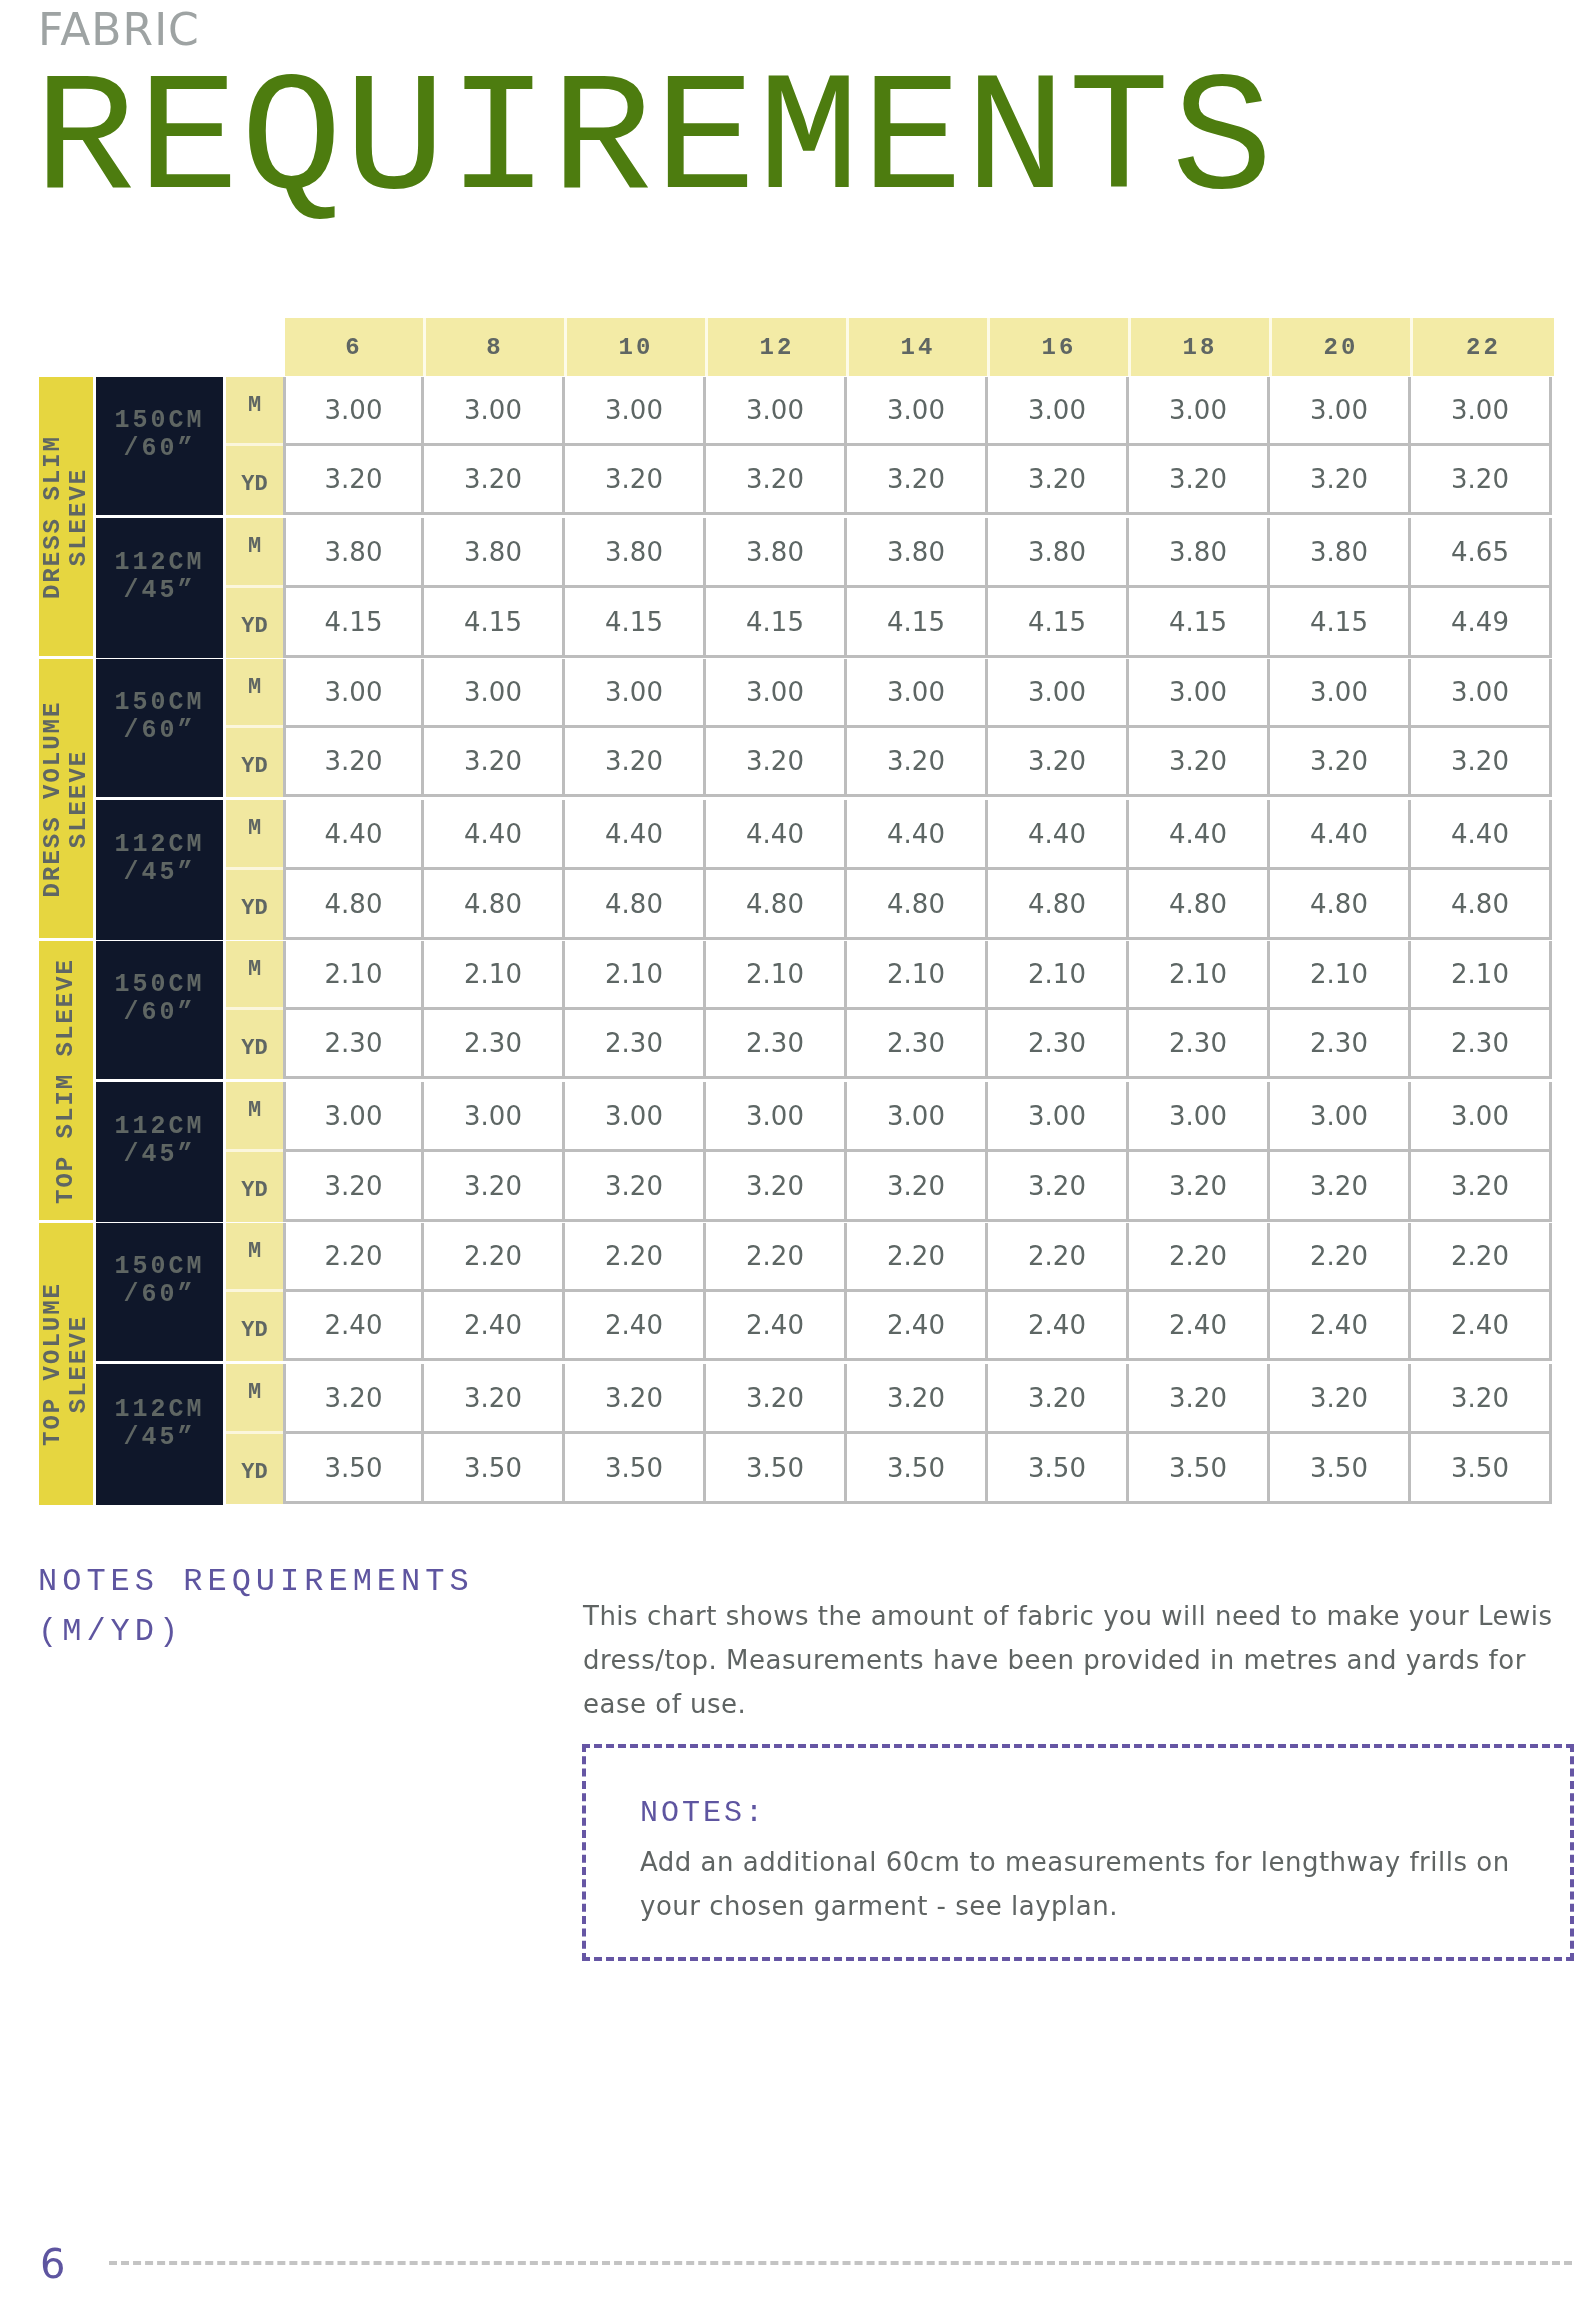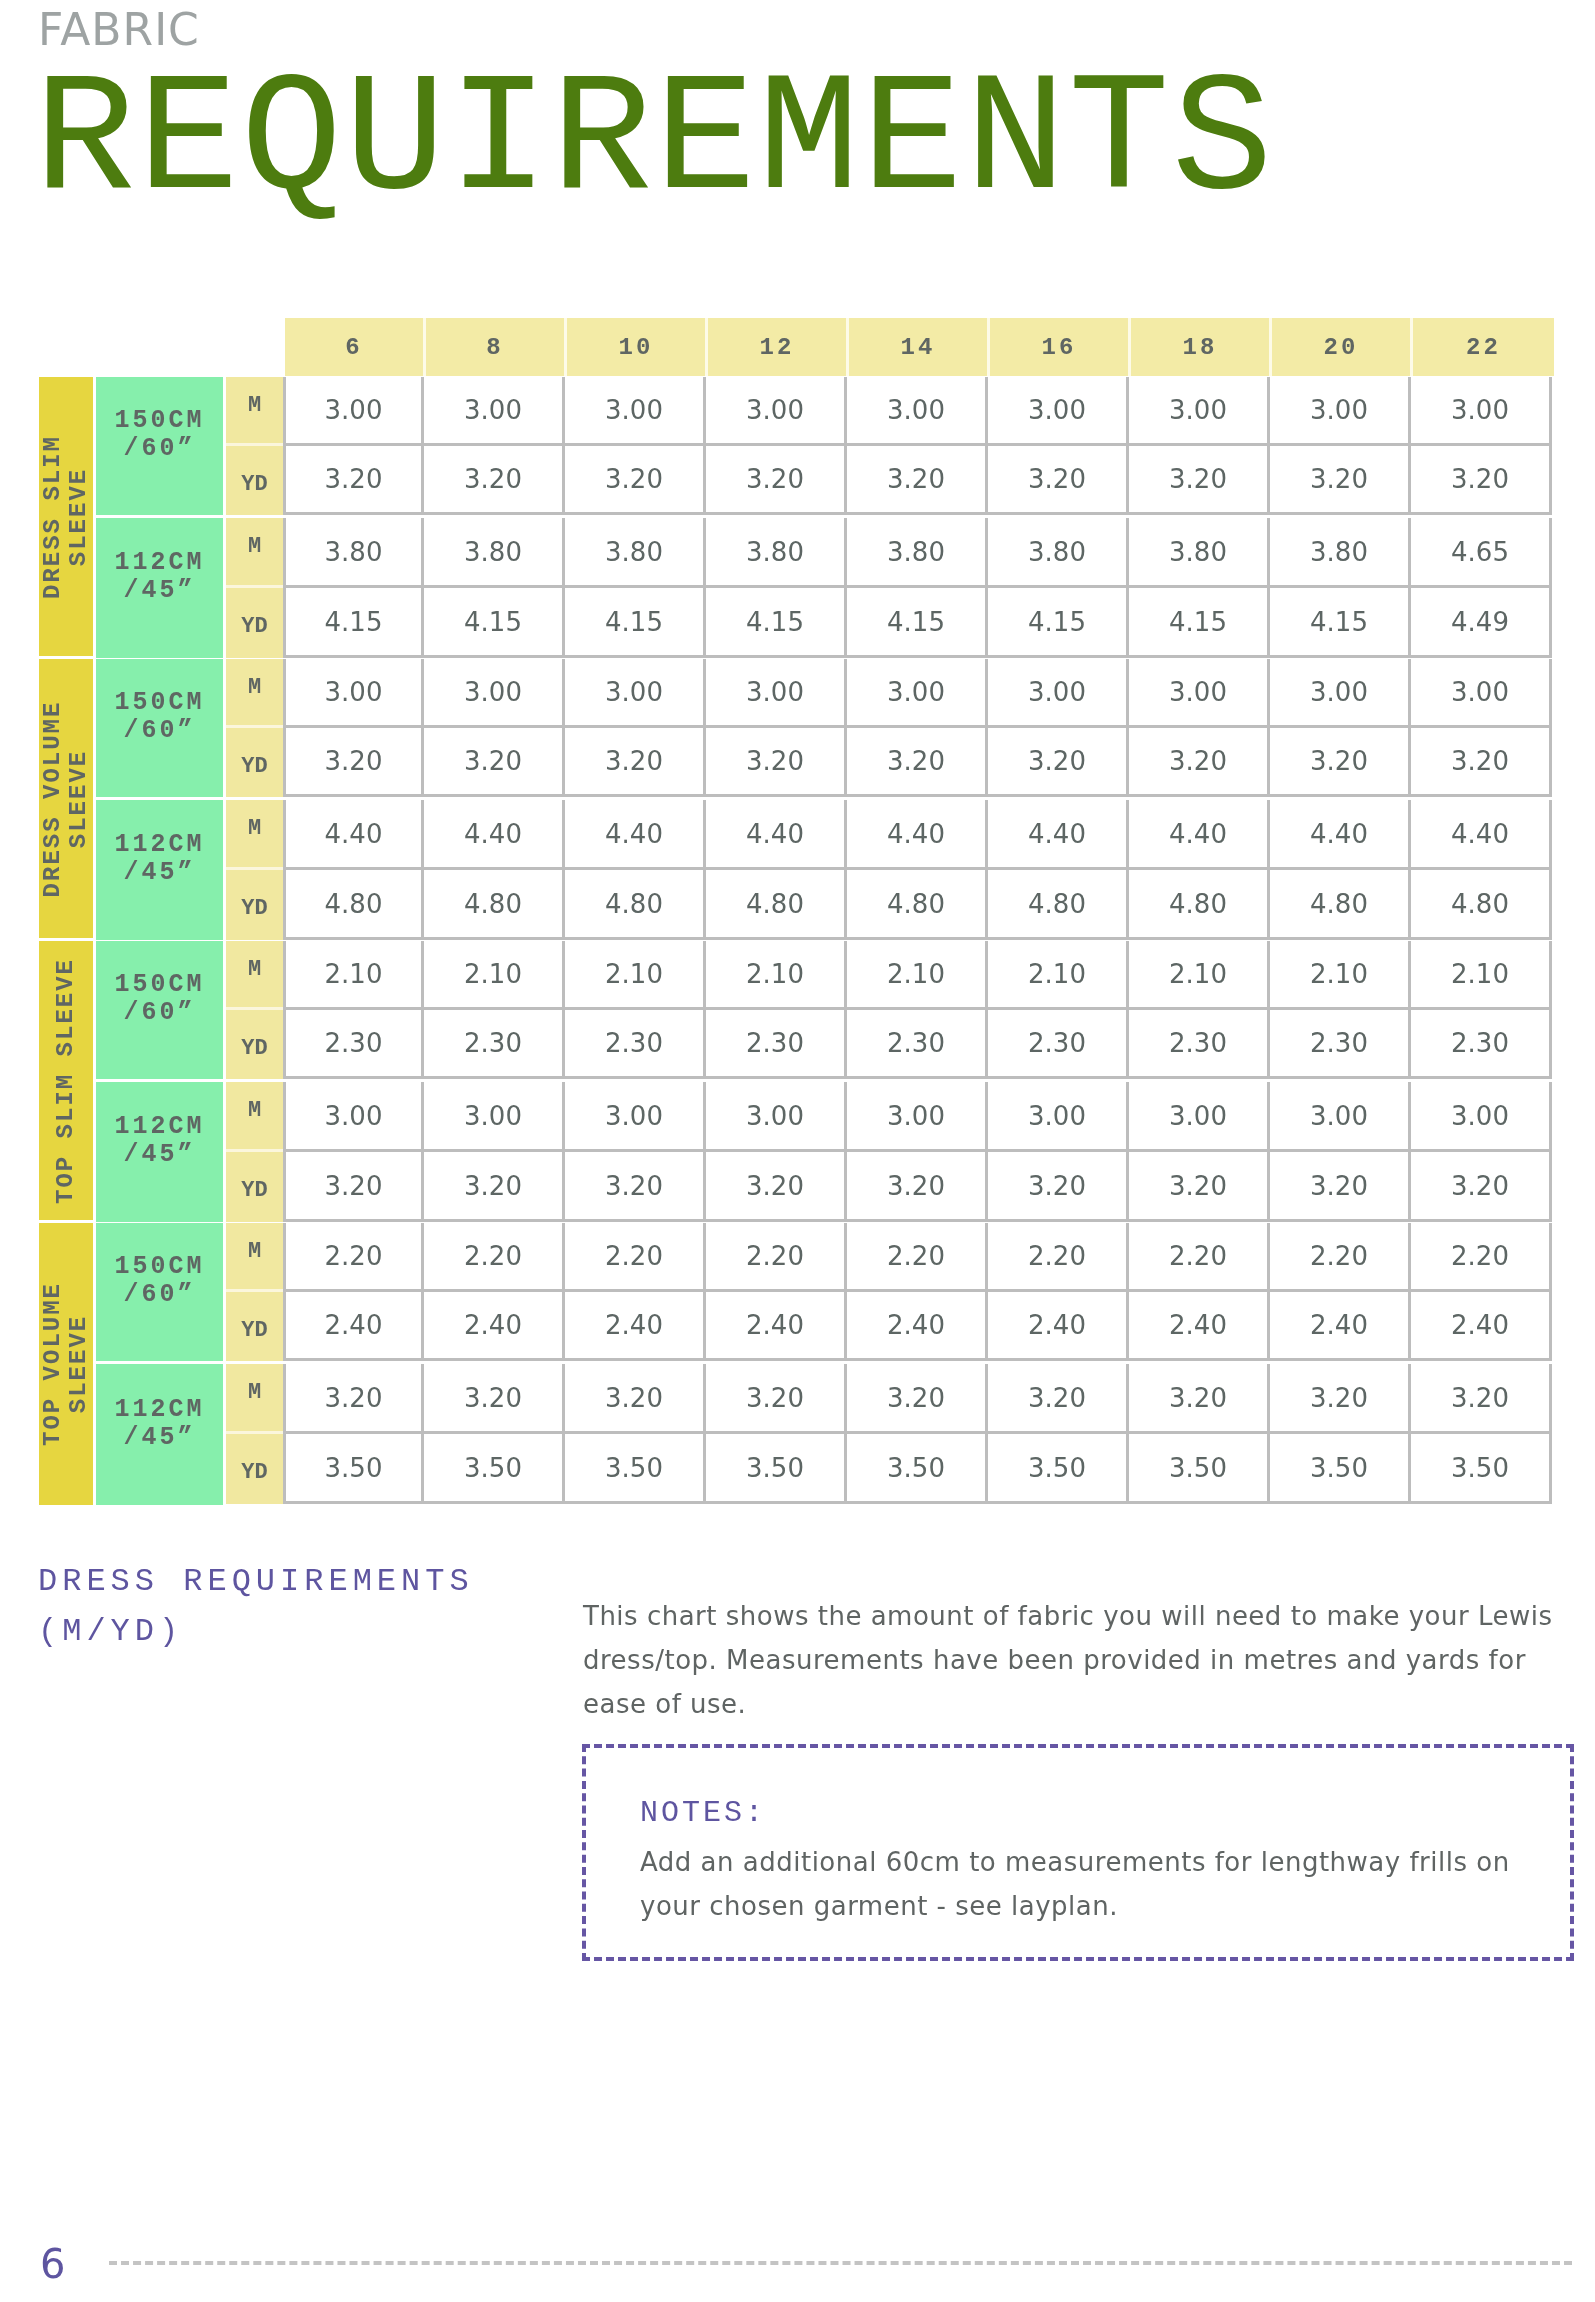--- a/index.html
+++ b/index.html
@@ -13,21 +13,21 @@
   .hdr-cell:last-child { border-right:none; }
 
   .body { position:absolute; left:0; top:59px; width:1514px; }
   .group { display:flex; height:282px; border-bottom:3px solid #ffffff; box-sizing:border-box; }
   .group:last-child { border-bottom:none; }
   .glabel { width:57px; background:#e6d640; border-right:3px solid #fff; box-sizing:border-box; position:relative; }
   .glabel-text { position:absolute; left:50%; top:50%; transform:translate(-50%,-50%) rotate(-90deg); white-space:pre; text-align:center; font-family:"Liberation Mono", monospace; font-weight:bold; font-size:24px; line-height:26px; color:#5f6663; letter-spacing:2px; }
   .widths { display:flex; flex-direction:column; }
   .wgroup { display:flex; height:141px; border-bottom:3px solid #fff; box-sizing:border-box; }
   .wgroup:last-child { border-bottom:none; }
-  .wlabel { width:130px; background:#86efac; border-right:3px solid #fff; box-sizing:border-box; display:flex; flex-direction:column; align-items:center; justify-content:center; font-family:"Liberation Mono", monospace; font-weight:bold; font-size:25px; line-height:28px; color:#5f6663; letter-spacing:3px; padding-bottom:22px; }
+  .wlabel { width:130px; background:#0f172a; border-right:3px solid #fff; box-sizing:border-box; display:flex; flex-direction:column; align-items:center; justify-content:center; font-family:"Liberation Mono", monospace; font-weight:bold; font-size:25px; line-height:28px; color:#5f6663; letter-spacing:3px; padding-bottom:22px; }
   .rows { display:flex; flex-direction:column; }
   .row { display:flex; height:70px; }
   .unit { width:57px; background:#f1e8a0; border-bottom:3px solid #fbf6dc; box-sizing:border-box; display:flex; align-items:flex-start; justify-content:center; padding-top:16px; font-family:"Liberation Mono", monospace; font-weight:bold; font-size:22px; color:#5f6663; }
   .row:nth-child(2) .unit { padding-top:26px; border-bottom:none;text-align:center; }
   .cell { width:141px; border-right:3px solid #bdbdbd; border-bottom:3px solid #bdbdbd; box-sizing:border-box; display:flex; align-items:center; justify-content:center; font-family:"DejaVu Sans", sans-serif; font-size:26px; color:#5d6664; background:#fff; }
   .cell.first { border-left:3px solid #bdbdbd; }
 
   .subhead { position:absolute; left:38px; top:1557px; font-family:"Liberation Mono", monospace; font-size:32px; line-height:50px; color:#5e55a0; letter-spacing:5px; }
   .para { position:absolute; left:583px; top:1554px; width:995px; font-family:"DejaVu Sans", sans-serif; font-size:26px; line-height:44px; color:#5f6463; letter-spacing:0.5px;margin-top:40px; }
   .notes { position:absolute; left:582px; top:1744px; width:992px; height:217px; border:4px dashed #6656a4; box-sizing:border-box; }
@@ -341,21 +341,21 @@
                   <div class="cell">3.50</div>
                 </div>
               </div>
             </div>
           </div>
         </div>
       </div>
   </div>
 
   <div class="subhead">
-    <div>DRESS REQUIREMENTS</div>
+    <div>NOTES REQUIREMENTS</div>
     <div>(M/YD)</div>
   </div>
   <div class="para">This chart shows the amount of fabric you will need to make your Lewis dress/top. Measurements have been provided in metres and yards for ease of use.</div>
 
   <div class="notes">
     <div class="notes-title">NOTES:</div>
     <div class="notes-body">Add an additional 60cm to measurements for lengthway frills on your chosen garment - see layplan.</div>
   </div>
 
   <div class="page-num">6</div>

